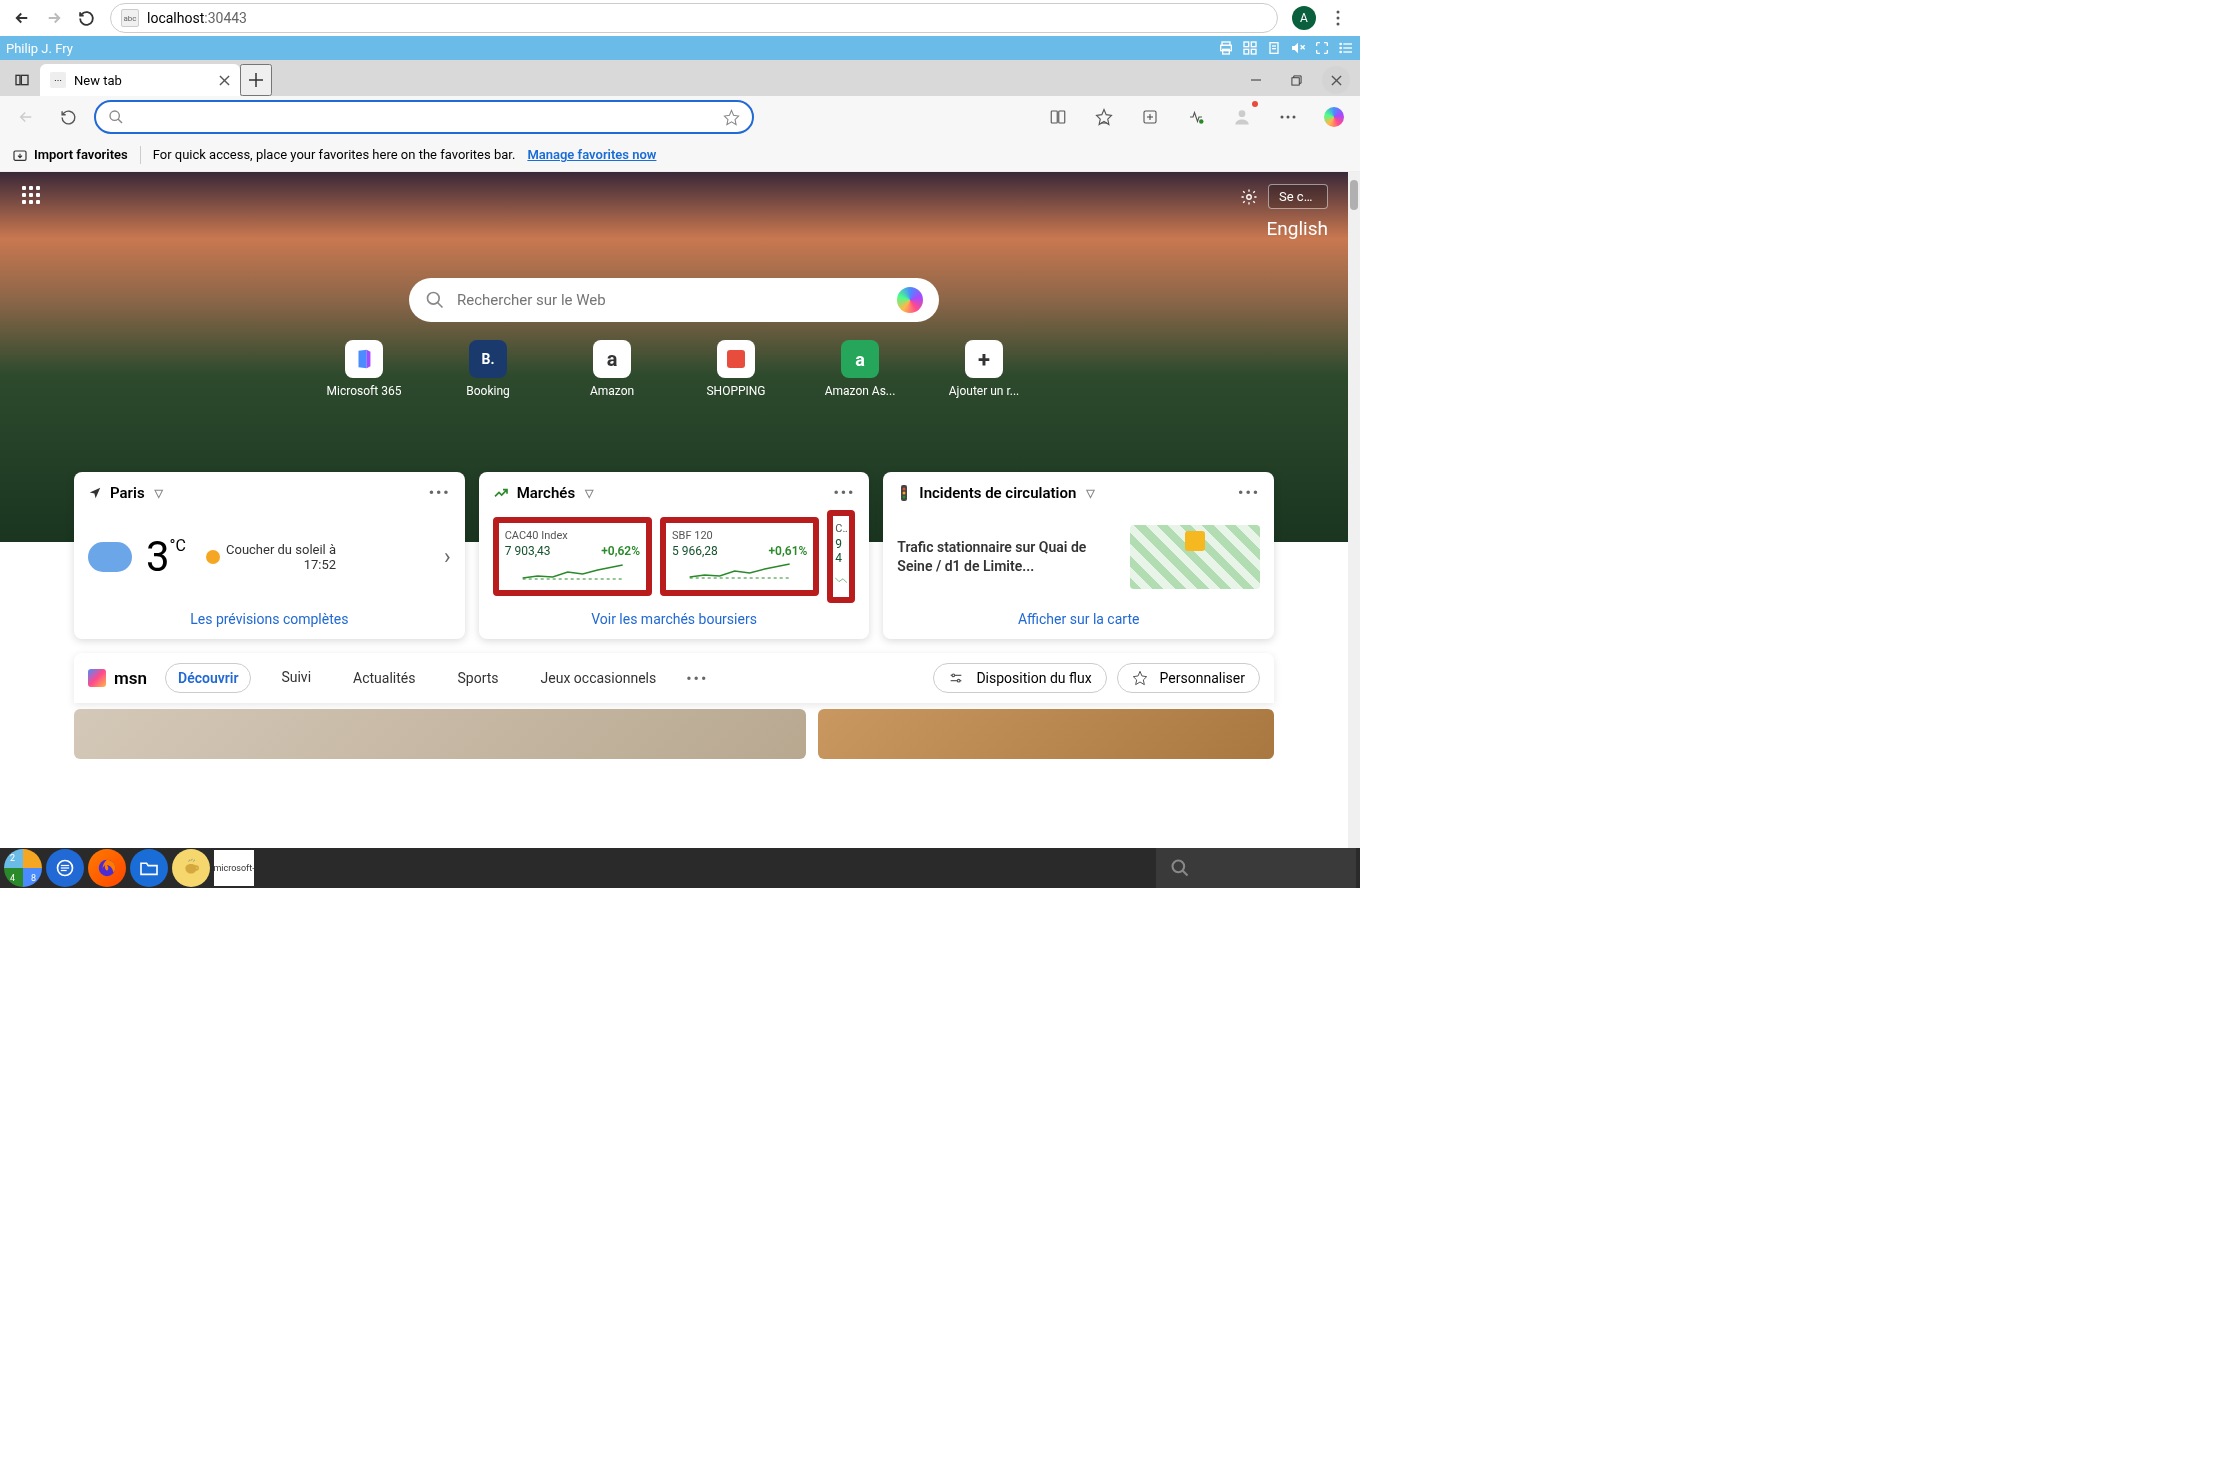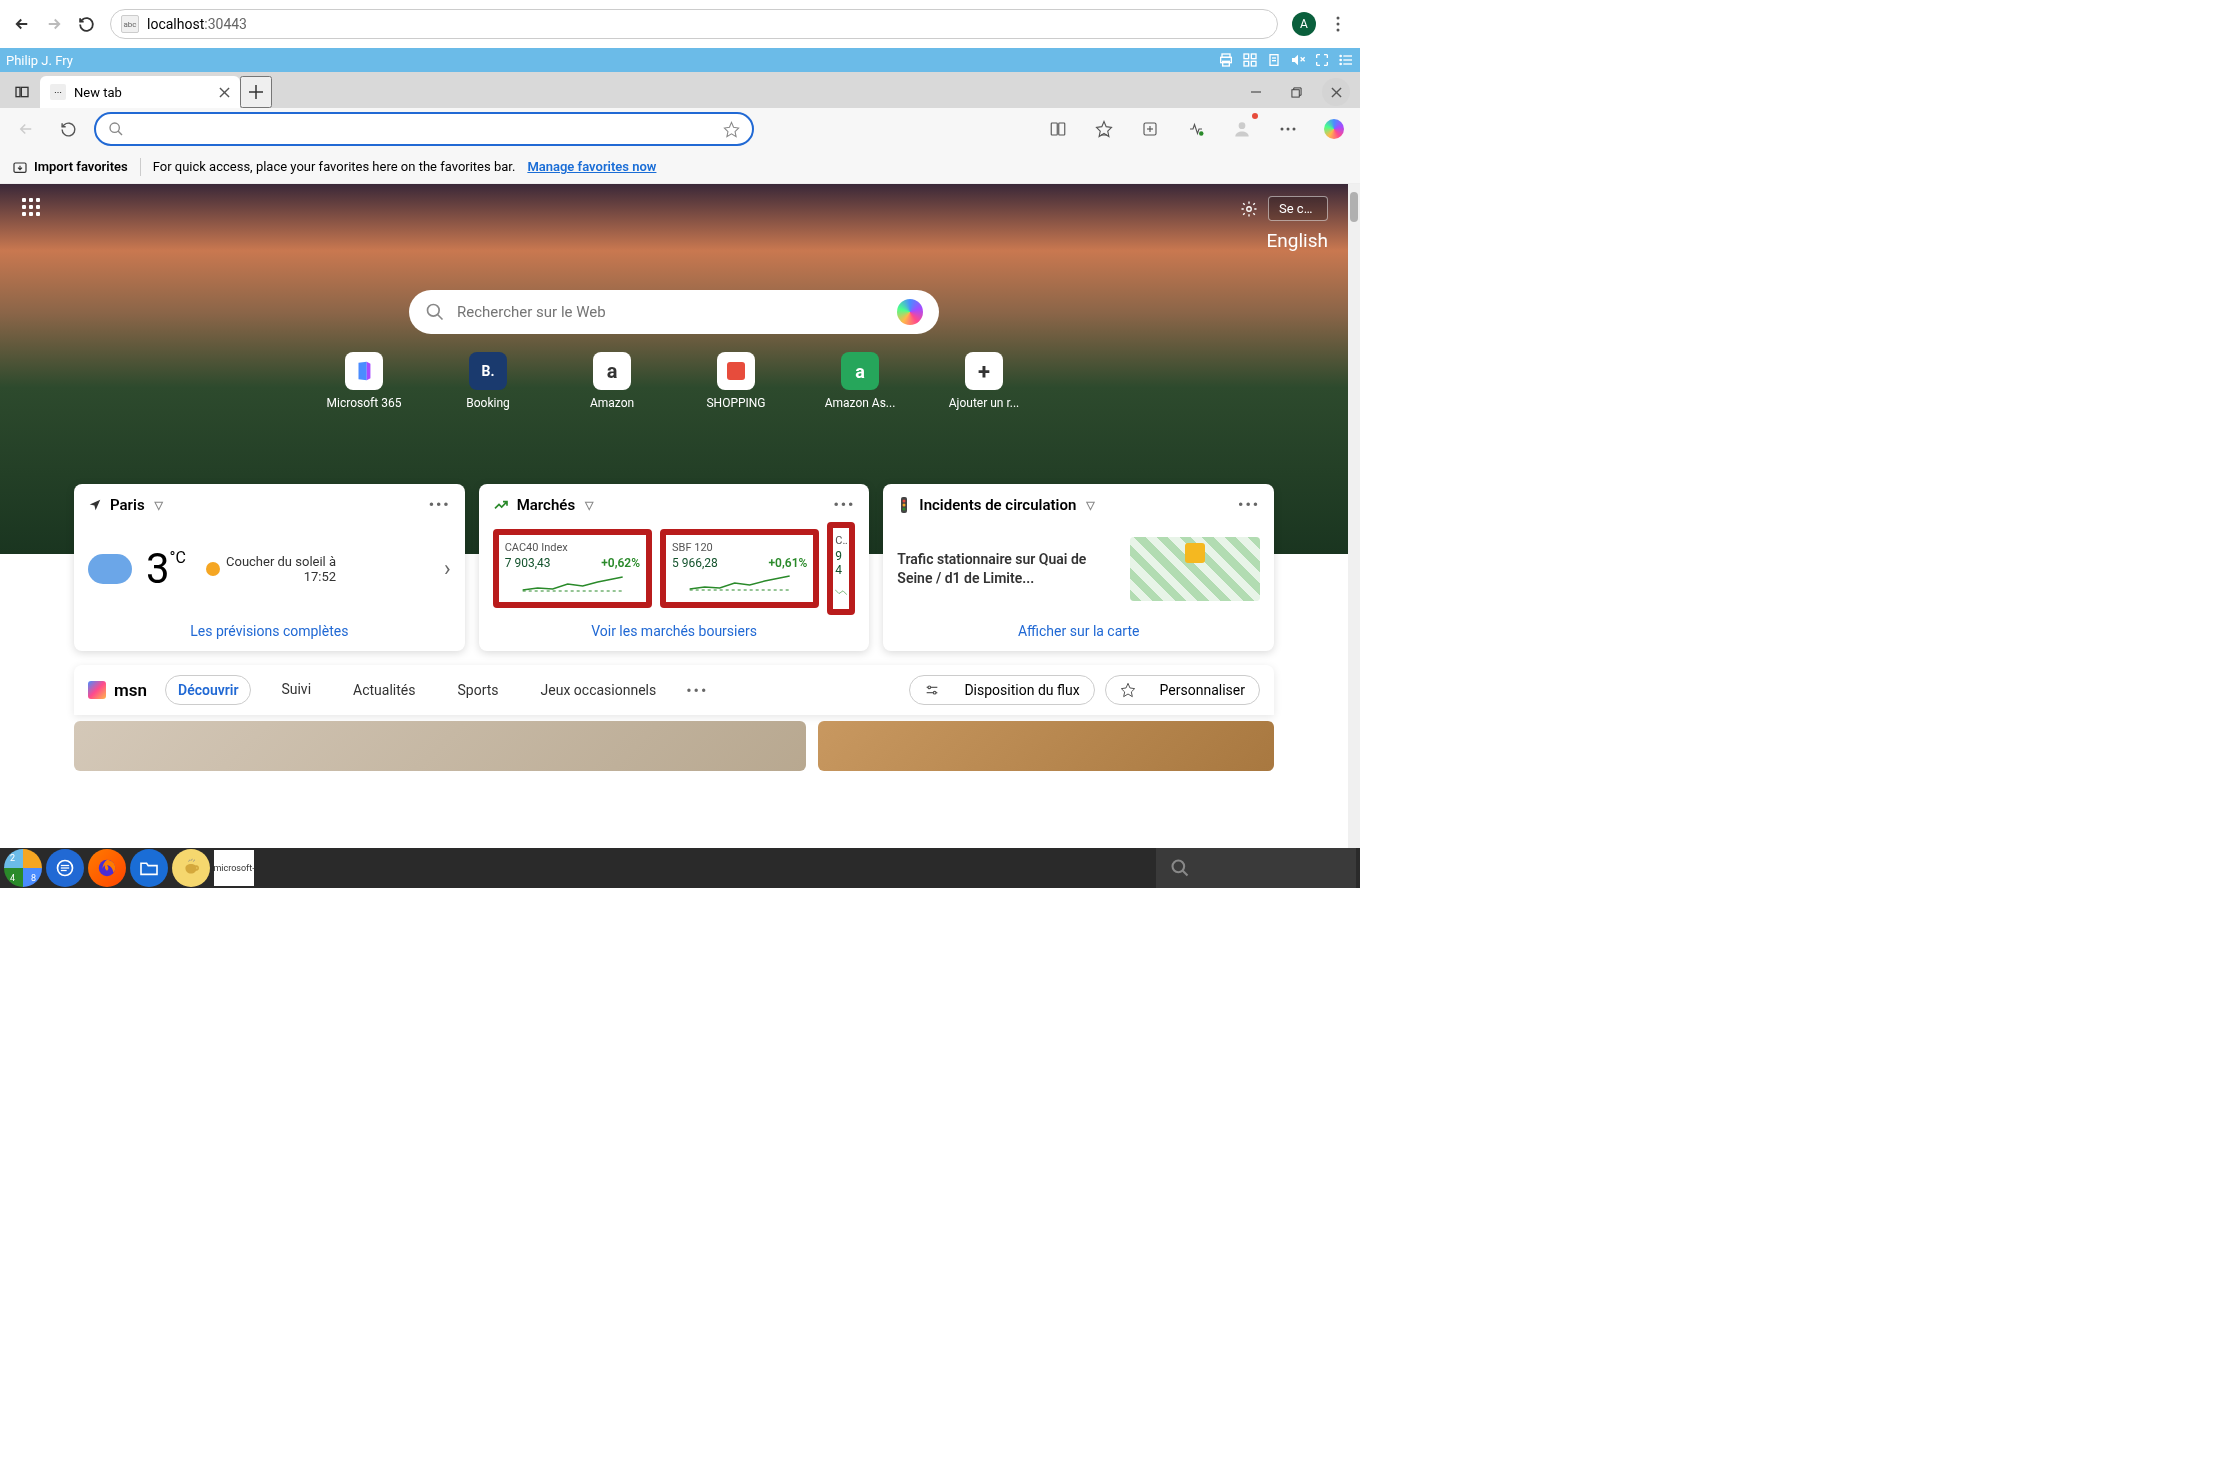--- a/index.html
+++ b/index.html
@@ -1,19 +1,19 @@
 <!DOCTYPE html>
 <html><head>
 <meta charset="utf-8">
 <style>
 * { margin: 0; padding: 0; box-sizing: border-box; font-family: -apple-system, BlinkMacSystemFont, "Segoe UI", Roboto, sans-serif; }
 body { width: 1360px; height: 888px; overflow: hidden; background: #fff; display: flex; flex-direction: column; }
 
 
-.outer-bar { height: 48px; display: flex; align-items: center; padding: 0 8px; gap: 4px; }
+.outer-bar { height: 36px; display: flex; align-items: center; padding: 0 8px; gap: 4px; }
 .outer-bar .nav-btn { width: 28px; height: 28px; display: flex; align-items: center; justify-content: center; border: none; background: none; border-radius: 50%; color: #333; }
 .outer-bar .nav-btn.disabled { color: #bbb; }
 .outer-url { flex: 1; height: 30px; border: 1px solid #ccc; border-radius: 15px; display: flex; align-items: center; padding: 0 10px; margin: 0 6px; gap: 8px; }
 .outer-url .site-icon { width: 18px; height: 18px; background: #f0f0f0; border: 1px solid #ccc; border-radius: 2px; font-size: 8px; display: flex; align-items: center; justify-content: center; color: #666; }
 .outer-url .url-text { font-size: 14px; color: #666; }
 .outer-url .url-text .host { color: #000; }
 .outer-avatar { width: 24px; height: 24px; border-radius: 50%; background: #0a5f3c; color: #fff; display: flex; align-items: center; justify-content: center; font-size: 12px; margin: 0 4px; }
 .outer-menu { width: 28px; height: 28px; display: flex; align-items: center; justify-content: center; }
 
 
@@ -110,21 +110,21 @@
 .map-pin { position: absolute; top: 6px; left: 55px; width: 20px; height: 20px; background: #f5b820; border-radius: 3px; }
 
 
 .msn-bar { background: #fff; margin: 14px 74px 0; border-radius: 8px 8px 0 0; padding: 10px 14px; display: flex; align-items: center; gap: 18px; box-shadow: 0 2px 8px rgba(0,0,0,0.1); }
 .msn-logo { display: flex; align-items: center; gap: 8px; font-weight: 600; font-size: 17px; }
 .msn-logo .fly { width: 18px; height: 18px; background: linear-gradient(135deg, #4a8cff, #ff4a8c, #ffb84a); border-radius: 3px; }
 .msn-tabs { display: flex; gap: 18px; }
 .msn-tab { padding: 6px 12px; border-radius: 16px; font-size: 14px; color: #333; }
 .msn-tab.active { border: 1px solid #ccc; color: #2169d4; font-weight: 600; }
 .msn-right { margin-left: auto; display: flex; gap: 10px; }
-.msn-pill { border: 1px solid #ccc; border-radius: 18px; padding: 6px 14px; display: flex; align-items: center; gap: 24px; font-size: 14px; }
+.msn-pill { border: 1px solid #ccc; border-radius: 18px; padding: 6px 14px; display: flex; align-items: center; gap: 12px; font-size: 14px; }
 
 .feed-row { display: flex; gap: 12px; padding: 0 74px; margin-top: 6px; }
 .feed-card { flex: 1; height: 50px; background: linear-gradient(135deg, #d4c8b8, #b8a890); border-radius: 6px; }
 .feed-card.food { background: linear-gradient(135deg, #c89860, #a87840); flex: 0 0 38%; }
 
 
 .scrollbar { width: 12px; background: #f0f0f0; position: relative; }
 .scrollbar .thumb { position: absolute; top: 8px; left: 2px; right: 2px; height: 30px; background: #b0b0b0; border-radius: 4px; }
 
 

